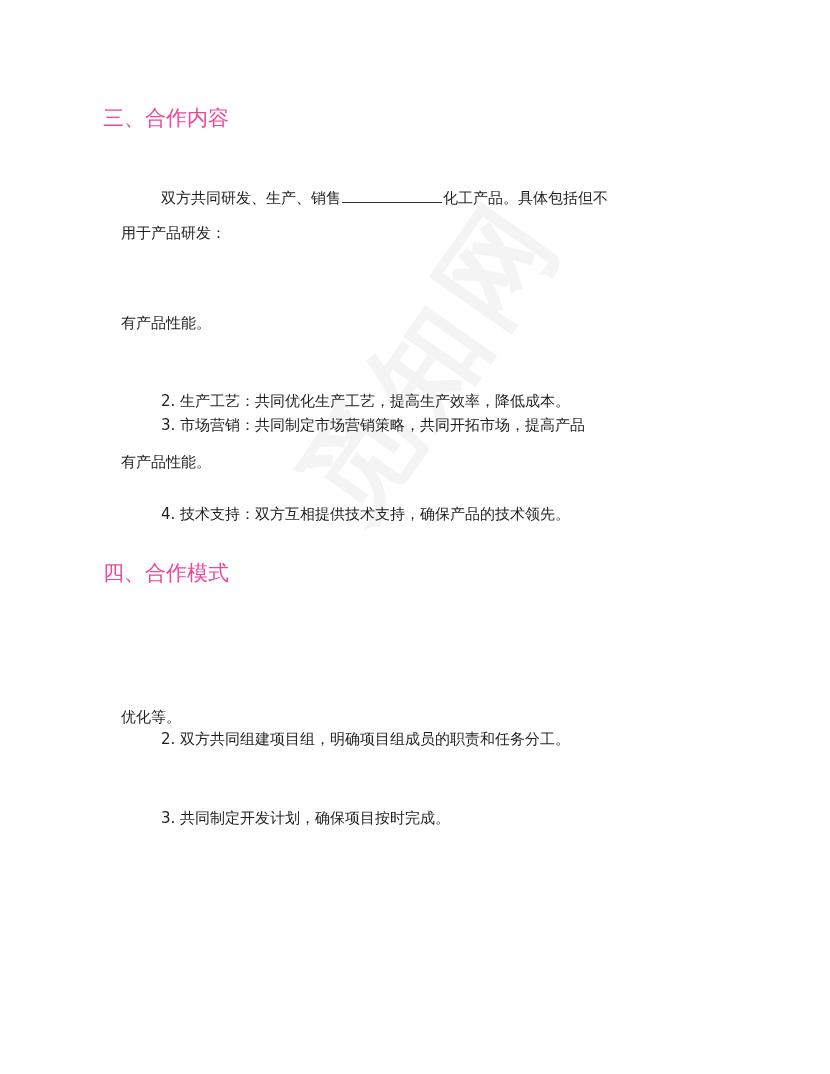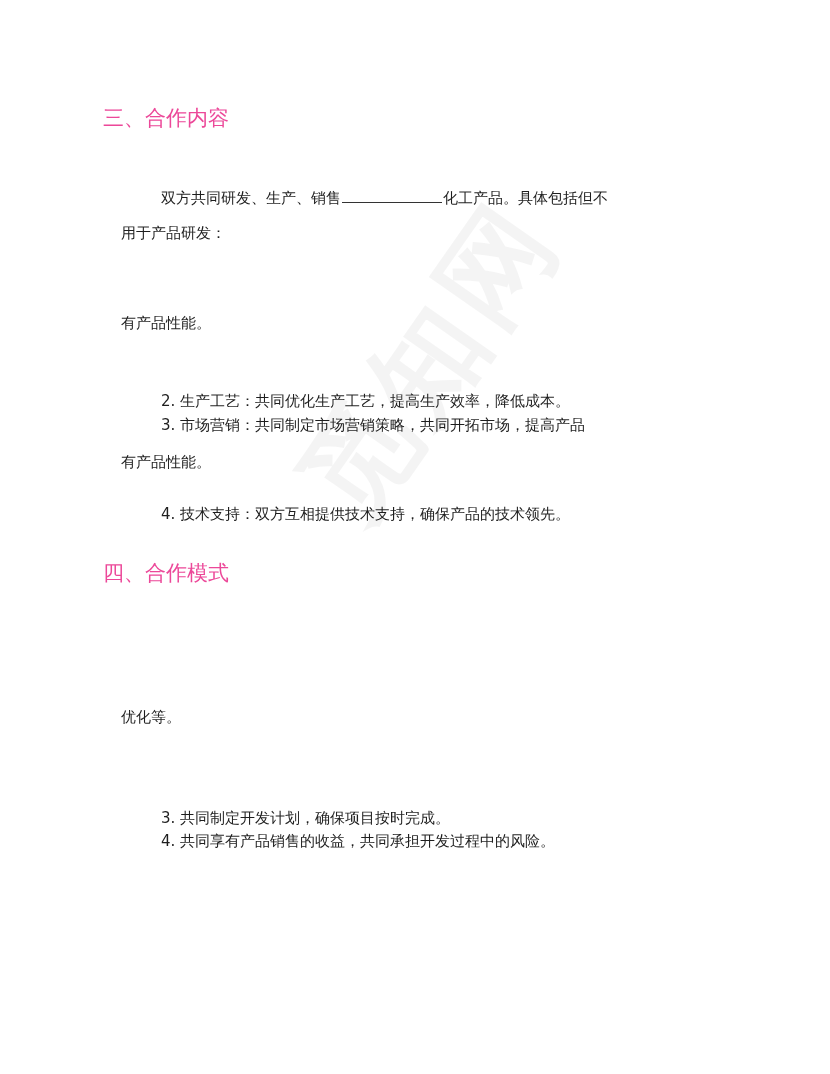--- a/index.html
+++ b/index.html
@@ -86,18 +86,18 @@
 
   <div class="line indent" style="top:412px;">3. 市场营销：共同制定市场营销策略，共同开拓市场，提高产品</div>
   <div class="line flush" style="top:449px;">有产品性能。</div>
 
   <div class="line indent" style="top:501px;">4. 技术支持：双方互相提供技术支持，确保产品的技术领先。</div>
 
   <div class="heading" style="top:559px;">四、合作模式</div>
 
   <div class="line flush" style="top:704px;">优化等。</div>
 
+  <div class="line indent" style="top:726px;">2. 双方共同组建项目组，明确项目组成员的职责和任务分工。</div>
 
   <div class="line indent" style="top:777px;margin-top:28px;">3. 共同制定开发计划，确保项目按时完成。</div>
 
-  <div class="line indent" style="top:828px;">4. 共同享有产品销售的收益，共同承担开发过程中的风险。</div>
 
 </div>
 
 </body></html>

